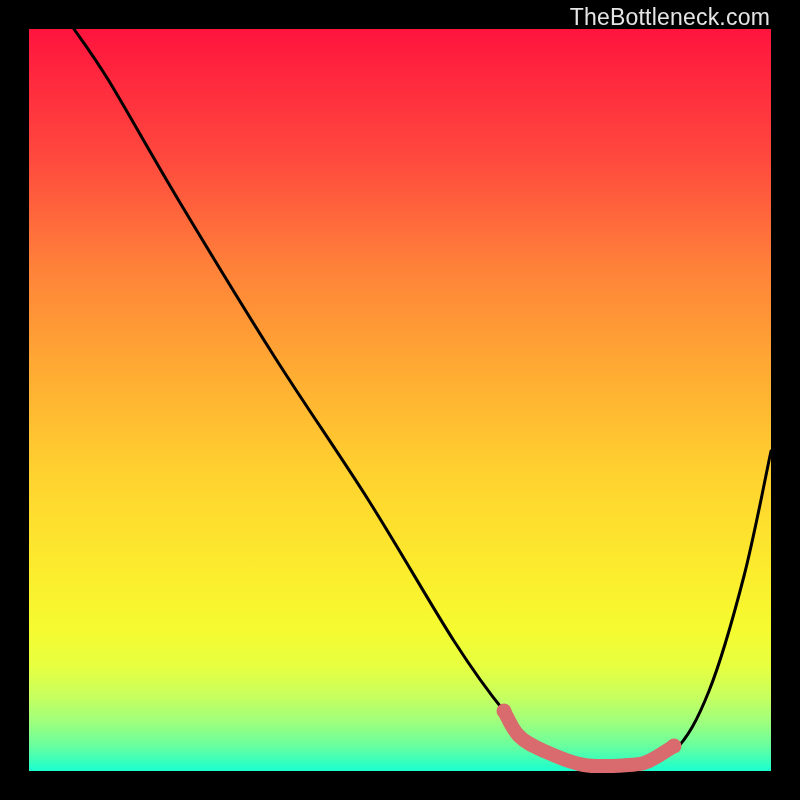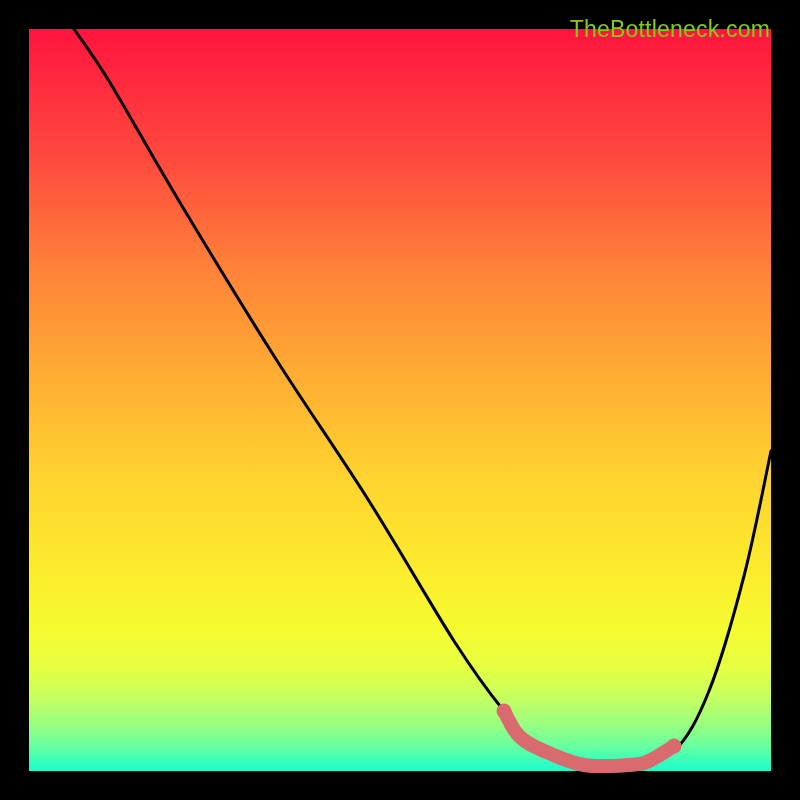--- a/index.html
+++ b/index.html
@@ -32,23 +32,22 @@
       #1affd0 100%
     );
   }
   .watermark {
     position: absolute;
     top: 4px;
     right: 30px;
     font-family: Arial, Helvetica, sans-serif;
     font-size: 23px;
     font-weight: 500;
-    color: #84cc16;
+    color: #e5e5e5;
     letter-spacing: 0.2px;
-    margin-top: 12px;
   }
   svg.plot {
     position: absolute;
     left: 0;
     top: 0;
     width: 742px;
     height: 742px;
     overflow: visible;
   }
 </style>

